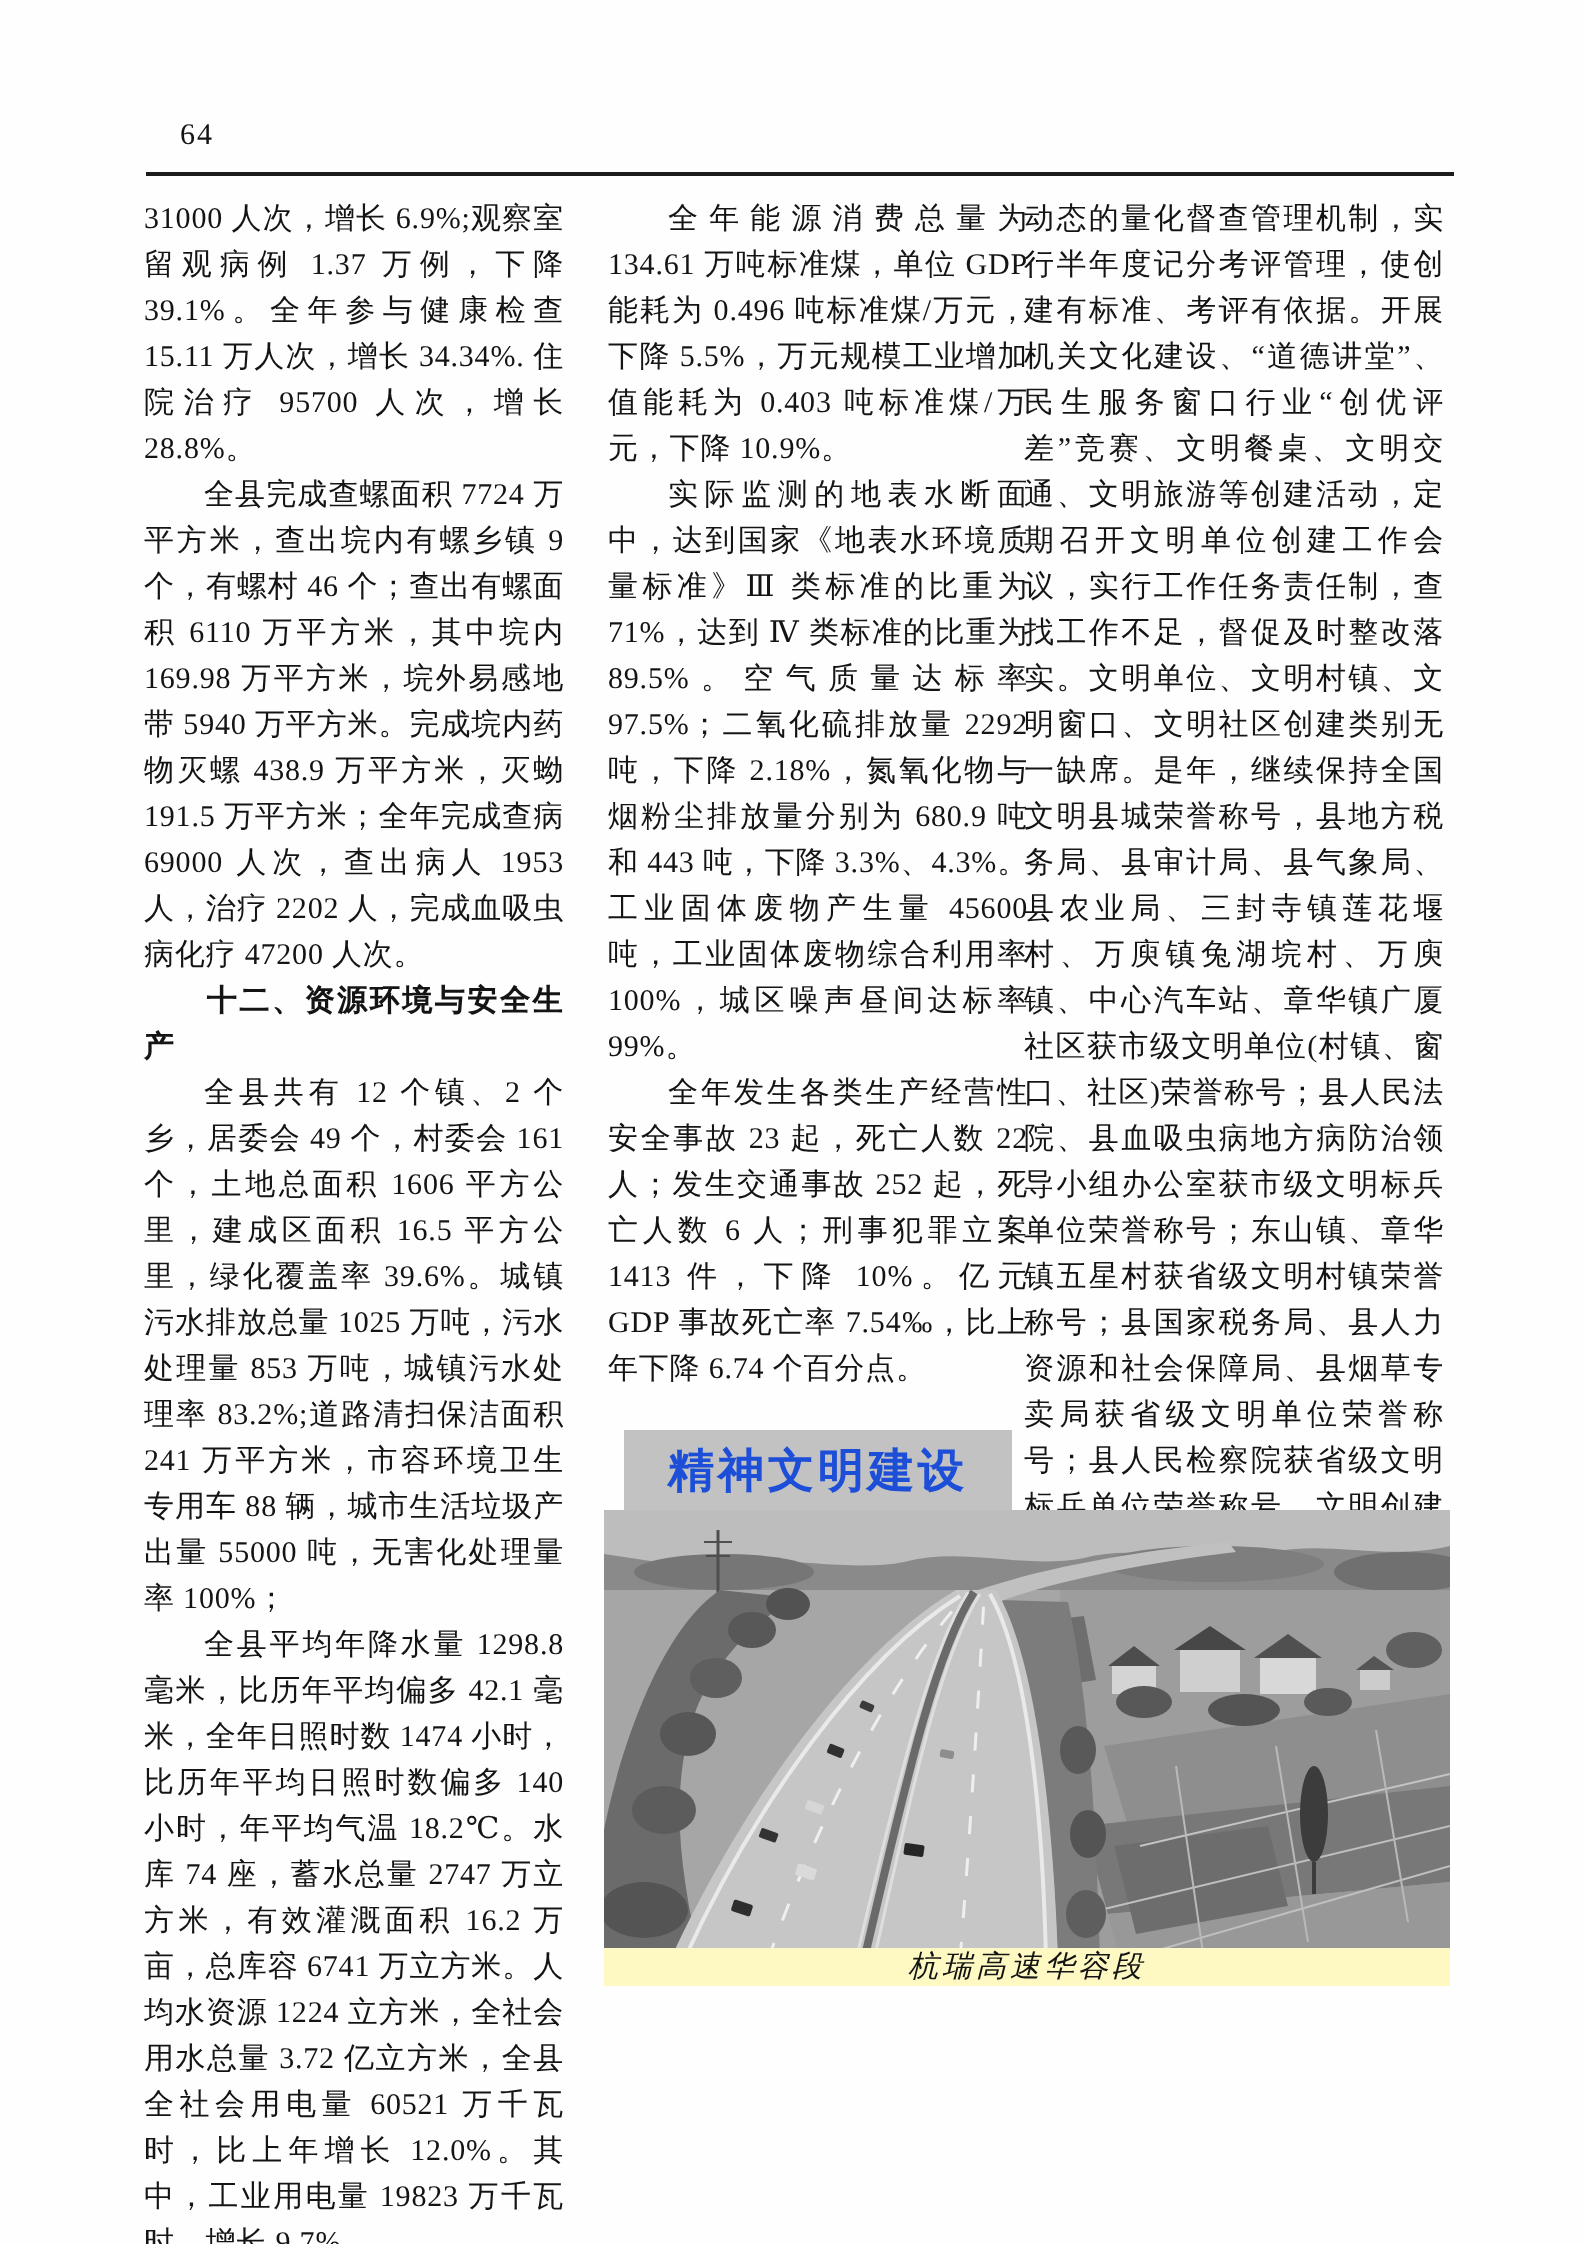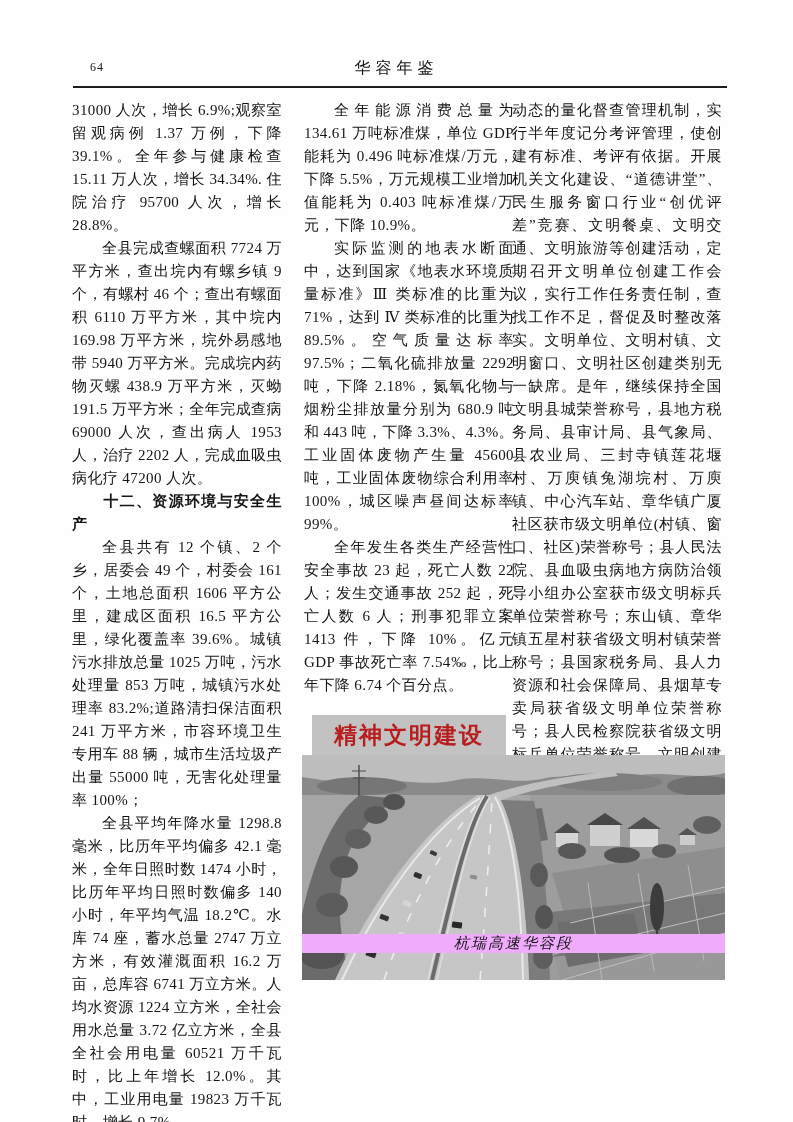--- a/index.html
+++ b/index.html
@@ -2,21 +2,21 @@
 <html><head>
 <meta charset="utf-8">
 <style>
   html,body { margin:0; padding:0; background:#ffffff; }
   .page {
     position:relative; width:793px; height:1122px; background:#fefefe;
     color:#141414; font-family:"Liberation Serif","DejaVu Serif",serif;
     overflow:hidden;
   }
   .pagenum {
-    position:absolute; left:90px; top:60px; font-size:12px; letter-spacing:1px;
+    position:absolute; left:90px; top:60px; font-size:15px; letter-spacing:1px;
   }
   .booktitle {
     position:absolute; left:0; top:58px; width:100%; text-align:center;
     font-size:16px; letter-spacing:5px; font-weight:normal;
   }
   .rule { position:absolute; left:73px; top:86px; width:654px; height:2px; background:#1c1c1c; }
 
   .col {
     position:absolute; top:99px; width:210px;
     font-size:15px; line-height:23px; text-align:justify; text-justify:inter-ideograph;
@@ -25,41 +25,40 @@
   .col p { margin:0; text-indent:2em; }
   .col p.noindent { text-indent:0; }
   .subhead {
     font-family:Liberation Serif, serif; font-weight:bold;
     text-indent:2.1em !important; letter-spacing:0.6px;
   }
   .section-box {
     margin:18px 8px 20px 8px; height:40px; background:#c2c2c2;
     display:flex; align-items:center; justify-content:center;
     font-family:"Liberation Sans","DejaVu Sans",sans-serif;
-    font-weight:bold; font-size:23px; letter-spacing:2px; color:#b91c1c;
+    font-weight:bold; font-size:23px; letter-spacing:2px; color:#1d4ed8;
   }
   .entry-label { font-family:"Liberation Sans","DejaVu Sans",sans-serif; font-weight:bold; }
 
   .photo {
     position:absolute; left:302px; top:755px; width:423px; height:225px;
     margin:0; background:#ffffff; z-index:2; line-height:0;
   }
   .caption {
-    position:absolute; left:302px; top:934px; width:423px; z-index:2;
+    position:absolute; left:302px; top:974px; width:423px; z-index:2;
     text-align:center; font-style:italic; font-size:15px; letter-spacing:2px;
-    background:#f0abfc;
+    background:#fef9c3;
   }
 </style>
 </head>
 <body>
 
 <div class="page">
 
   <div class="pagenum">64</div>
-  <div class="booktitle">华容年鉴</div>
   <div class="rule"></div>
 
   <div class="col" style="left:72px">
     <p class="noindent">31000 人次，增长 6.9%;观察室留观病例 1.37 万例，下降 39.1%。全年参与健康检查 15.11 万人次，增长 34.34%. 住院治疗 95700 人次，增长 28.8%。</p>
     <p>全县完成查螺面积 7724 万平方米，查出垸内有螺乡镇 9 个，有螺村 46 个；查出有螺面积 6110 万平方米，其中垸内 169.98 万平方米，垸外易感地带 5940 万平方米。完成垸内药物灭螺 438.9 万平方米，灭蚴 191.5 万平方米；全年完成查病 69000 人次，查出病人 1953 人，治疗 2202 人，完成血吸虫病化疗 47200 人次。</p>
     <p class="subhead">十二、资源环境与安全生产</p>
     <p>全县共有 12 个镇、2 个乡，居委会 49 个，村委会 161 个，土地总面积 1606 平方公里，建成区面积 16.5 平方公里，绿化覆盖率 39.6%。城镇污水排放总量 1025 万吨，污水处理量 853 万吨，城镇污水处理率 83.2%;道路清扫保洁面积 241 万平方米，市容环境卫生专用车 88 辆，城市生活垃圾产出量 55000 吨，无害化处理量率 100%；</p>
     <p>全县平均年降水量 1298.8 毫米，比历年平均偏多 42.1 毫米，全年日照时数 1474 小时，比历年平均日照时数偏多 140 小时，年平均气温 18.2℃。水库 74 座，蓄水总量 2747 万立方米，有效灌溉面积 16.2 万亩，总库容 6741 万立方米。人均水资源 1224 立方米，全社会用水总量 3.72 亿立方米，全县全社会用电量 60521 万千瓦时，比上年增长 12.0%。其中，工业用电量 19823 万千瓦时，增长 9.7%。</p>
   </div>
 

